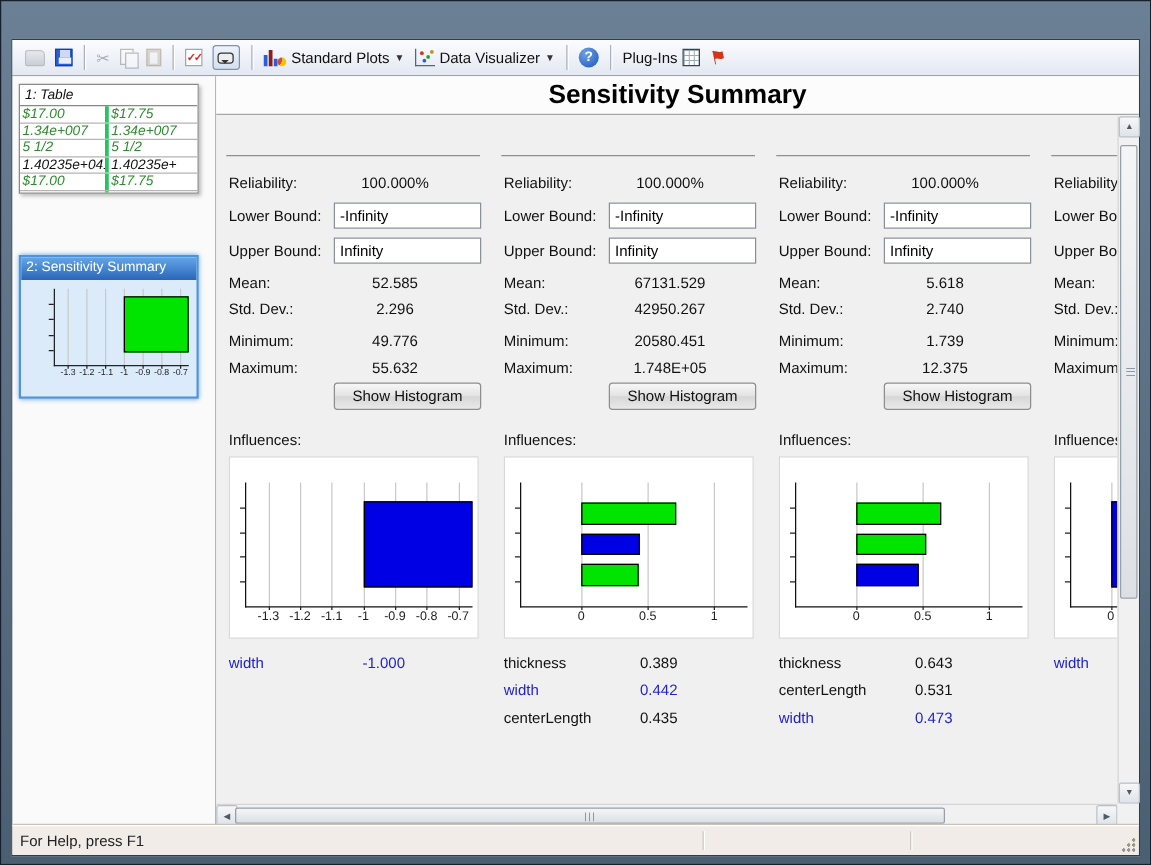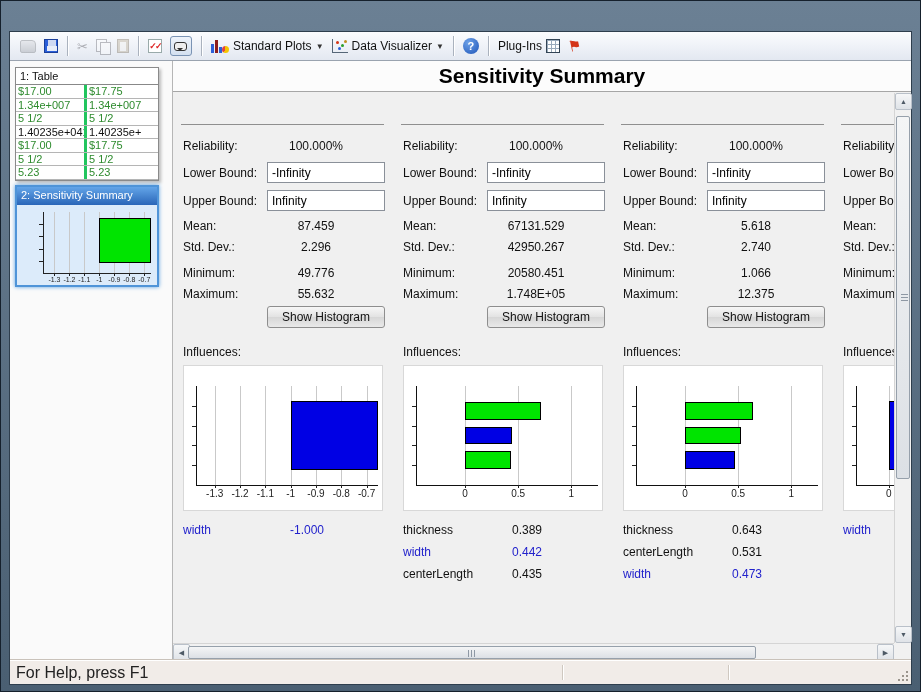--- a/index.html
+++ b/index.html
@@ -55,27 +55,27 @@
   .ico-scatter i { position:absolute; width:3px; height:3px; border-radius:50%; display:block; }
   .ico-help { width:16px; height:16px; border-radius:50%; background:radial-gradient(circle at 35% 30%,#6ea2e8,#1d54b8); color:#fff;
               font-size:11px; font-weight:bold; text-align:center; line-height:16px; }
   .ico-grid { width:14px; height:14px; border:1px solid #345; background:
               linear-gradient(#9ab 1px,transparent 1px) 0 0/4px 4px, linear-gradient(90deg,#9ab 1px,transparent 1px) 0 0/4px 4px, #fff; }
   .ico-flag { color:#d43418; font-size:15px; transform:rotate(-12deg); }
   
   .workspace { flex:1 1 auto; display:flex; min-height:0; position:relative; }
   .sidebar { width:163px; flex:0 0 auto; background:#fafafa; border-right:1px solid #b6b6b6; position:relative; }
   .thumb { position:absolute; left:5px; width:144px; background:#fff; border:1px solid #8a8a8a; box-shadow:2px 2px 3px rgba(0,0,0,.25); }
-  .thumb1 { top:6px; height:114px; overflow:hidden; }
+  .thumb1 { top:6px; height:88px; overflow:hidden;font-style:italic; }
   .thumb1 .t-title { height:17px; font-size:11px; color:#111; padding:2px 4px 0; border-bottom:1px solid #888; background:#fff; }
   .trow { display:flex; height:13.5px; border-bottom:1px solid #b5b5b5; font-size:11px; line-height:13px; }
   .trow span { width:50%; padding-left:2px; overflow:hidden; white-space:nowrap; }
   .trow span:first-child { border-right:3px solid #22c55e; }
   .t-green { color:#2e8b2e; } .t-dark { color:#111; }
-  .thumb2 { top:124px; height:102px; border:2px solid #4f94d8; box-shadow:0 0 4px #5aa0e0; }
+  .thumb2 { top:143px; height:115px; border:2px solid #4f94d8; box-shadow:0 0 4px #5aa0e0; }
   .thumb2 .t-title { height:18px; font-size:11px; color:#fff; padding:2px 4px 0;
                      background:linear-gradient(180deg,#63a5e8,#2a66b8); }
   .thumb-chart { position:absolute; left:0; right:0; top:18px; bottom:0; background:#dcebfa; }
   .thumb-plot { position:absolute; left:26px; top:7px; width:108px; height:62px; border-left:1px solid #222; border-bottom:1px solid #222; }
   .thumb-chart .xlabel { font-size:7px; }
   
   .main { flex:1 1 auto; position:relative; background:#f0f0f0; min-width:0; }
   .main-titleband { position:absolute; top:0; left:0; right:0; height:31px; background:#fcfcfc; border-bottom:1px solid #a6a6a6;
                     display:flex; align-items:center; justify-content:center; }
   .main-title { font-size:21px; font-weight:bold; color:#000; }
@@ -111,21 +111,21 @@
               background:linear-gradient(180deg,#f6f7f8,#dfe3e8); border:1px solid #b9c0c9; border-radius:2px; }
   .sb-thumb { position:absolute; background:linear-gradient(180deg,#f4f5f6,#dce0e5); border:1px solid #96a0ab; border-radius:2px; }
   .sb-thumb.h { top:2px; height:13px; }
   .grip-h { position:absolute; left:50%; top:3px; width:8px; height:7px; margin-left:-4px;
             background:repeating-linear-gradient(90deg,#8e98a4 0 1px,transparent 1px 3px); }
   .grip-v { position:absolute; top:50%; left:4px; height:8px; width:7px; margin-top:-4px;
             background:repeating-linear-gradient(180deg,#8e98a4 0 1px,transparent 1px 3px); }
   
   .statusbar { height:24px; flex:0 0 auto; background:#f1ece8; border-top:1px solid #fff; box-shadow:0 -1px 0 #c9c2ba; position:relative;
                display:flex; align-items:center; }
-  .status-text { font-size:16px; color:#222; padding-left:6px; }
+  .status-text { font-size:12px; color:#222; padding-left:6px; }
   .pane-sep { position:absolute; top:4px; bottom:4px; width:1px; background:#cfc8c0; box-shadow:1px 0 0 #fff; }
   .resize-grip { position:absolute; right:2px; bottom:2px; width:12px; height:12px;
                  background:radial-gradient(circle at 10px 2px,#9a948c 1.2px,transparent 1.5px),
                             radial-gradient(circle at 6px 6px,#9a948c 1.2px,transparent 1.5px),
                             radial-gradient(circle at 10px 6px,#9a948c 1.2px,transparent 1.5px),
                             radial-gradient(circle at 2px 10px,#9a948c 1.2px,transparent 1.5px),
                             radial-gradient(circle at 6px 10px,#9a948c 1.2px,transparent 1.5px),
                             radial-gradient(circle at 10px 10px,#9a948c 1.2px,transparent 1.5px); }
 </style>
 </head>
@@ -277,21 +277,21 @@
         <div class="cols">
             <div class="col" style="left: 6px;">
     <div class="col-underline"></div>
     <span class="stat-label" style="top:46px">Reliability:</span>
     <span class="stat-value" style="top:46px">100.000%</span>
     <span class="stat-label" style="top:73px">Lower Bound:</span>
     <input class="bound-input" style="top: 69px;" value="-Infinity">
     <span class="stat-label" style="top:101px">Upper Bound:</span>
     <input class="bound-input" style="top: 97px;" value="Infinity">
     <span class="stat-label" style="top:126px">Mean:</span>
-    <span class="stat-value" style="top:126px">87.459</span>
+    <span class="stat-value" style="top:126px">52.585</span>
     <span class="stat-label" style="top:147px">Std. Dev.:</span>
     <span class="stat-value" style="top:147px">2.296</span>
     <span class="stat-label" style="top:173px">Minimum:</span>
     <span class="stat-value" style="top:173px">49.776</span>
     <span class="stat-label" style="top:194px">Maximum:</span>
     <span class="stat-value" style="top:194px">55.632</span>
     <button class="hist-btn">Show Histogram</button>
     <div class="infl-label">Influences:</div>
     <div class="ichart">
       <div class="plot">
@@ -389,21 +389,21 @@
     <span class="stat-value" style="top:46px">100.000%</span>
     <span class="stat-label" style="top:73px">Lower Bound:</span>
     <input class="bound-input" style="top: 69px;" value="-Infinity">
     <span class="stat-label" style="top:101px">Upper Bound:</span>
     <input class="bound-input" style="top: 97px;" value="Infinity">
     <span class="stat-label" style="top:126px">Mean:</span>
     <span class="stat-value" style="top:126px">5.618</span>
     <span class="stat-label" style="top:147px">Std. Dev.:</span>
     <span class="stat-value" style="top:147px">2.740</span>
     <span class="stat-label" style="top:173px">Minimum:</span>
-    <span class="stat-value" style="top:173px">1.066</span>
+    <span class="stat-value" style="top:173px">1.739</span>
     <span class="stat-label" style="top:194px">Maximum:</span>
     <span class="stat-value" style="top:194px">12.375</span>
     <button class="hist-btn">Show Histogram</button>
     <div class="infl-label">Influences:</div>
     <div class="ichart">
       <div class="plot">
                   <div class="gridline" style="left: 47.9118px; height: 99px;"></div>
                   <div class="xtick" style="left: 47.9118px; top: 99px;"></div>
                   <div class="xlabel" style="left: 32.9118px; top: 102px;">0</div>
                   <div class="gridline" style="left: 101.147px; height: 99px;"></div>

